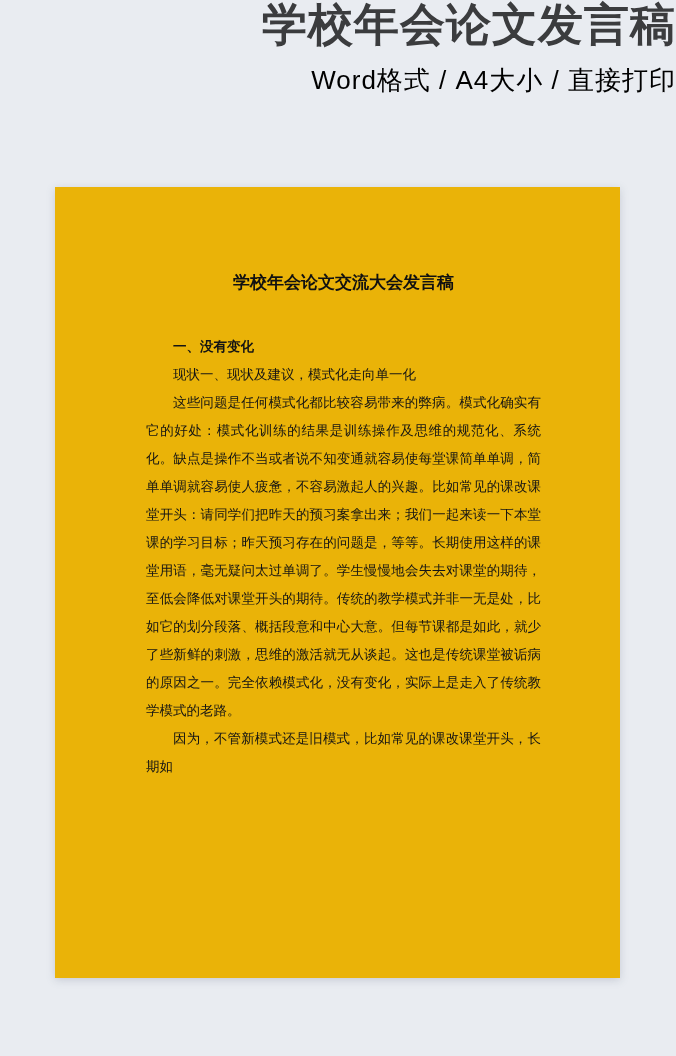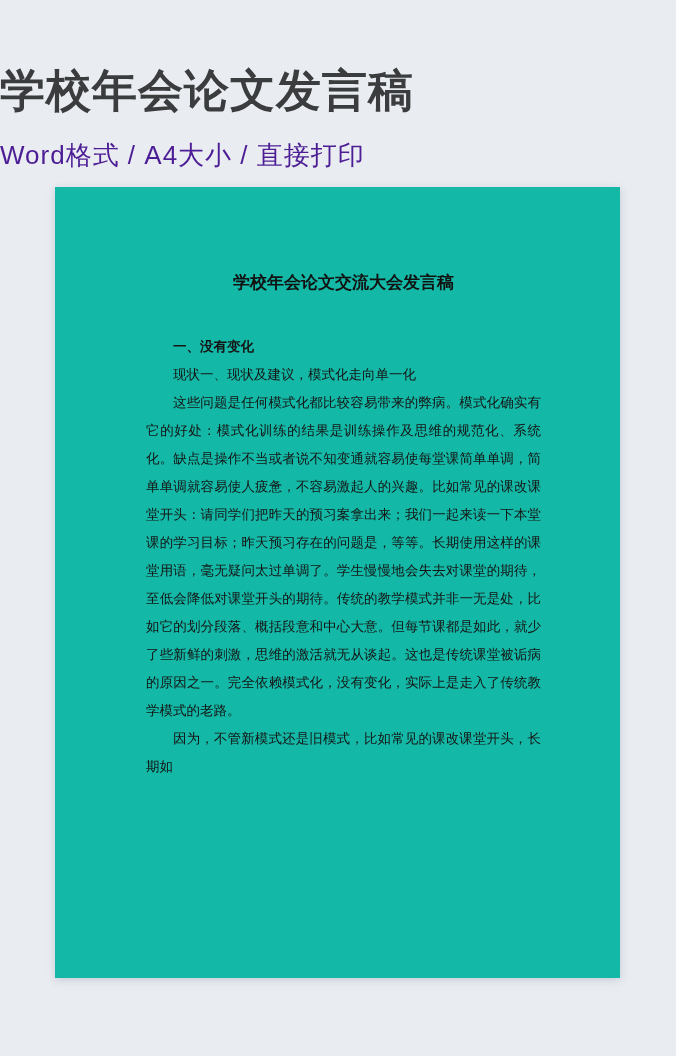--- a/index.html
+++ b/index.html
@@ -11,46 +11,45 @@
     overflow: hidden;
   }
   .stage {
     position: relative;
     width: 676px;
     height: 1056px;
     background: #e9ecf1;
   }
   
   .banner {
-    padding-top: 66px;
-    text-align: left;
+    text-align: right;
   }
   .banner-title {
     font-size: 45px;
     line-height: 50px;
     font-weight: 800;
     color: #3b3c3e;
     letter-spacing: 1px;
   }
   .banner-subtitle {
-    margin-top: 25px;
+    margin-top: 16px;
     font-size: 26px;
     line-height: 28px;
     font-weight: 400;
-    color: #4c1d95;
+    color: #000000;
     letter-spacing: 1px;
   }
   
   .doc-page {
     position: absolute;
     left: 55px;
     top: 187px;
     width: 565px;
     height: 791px;
-    background: #14b8a6;
+    background: #eab308;
     box-shadow: 0 2px 8px rgba(120, 130, 150, 0.30);
     padding: 82px 79px 0 91px;
     overflow: hidden;
   }
   .doc-title {
     font-size: 17px;
     line-height: 28px;
     font-weight: 700;
     color: #111111;
     text-align: center;

